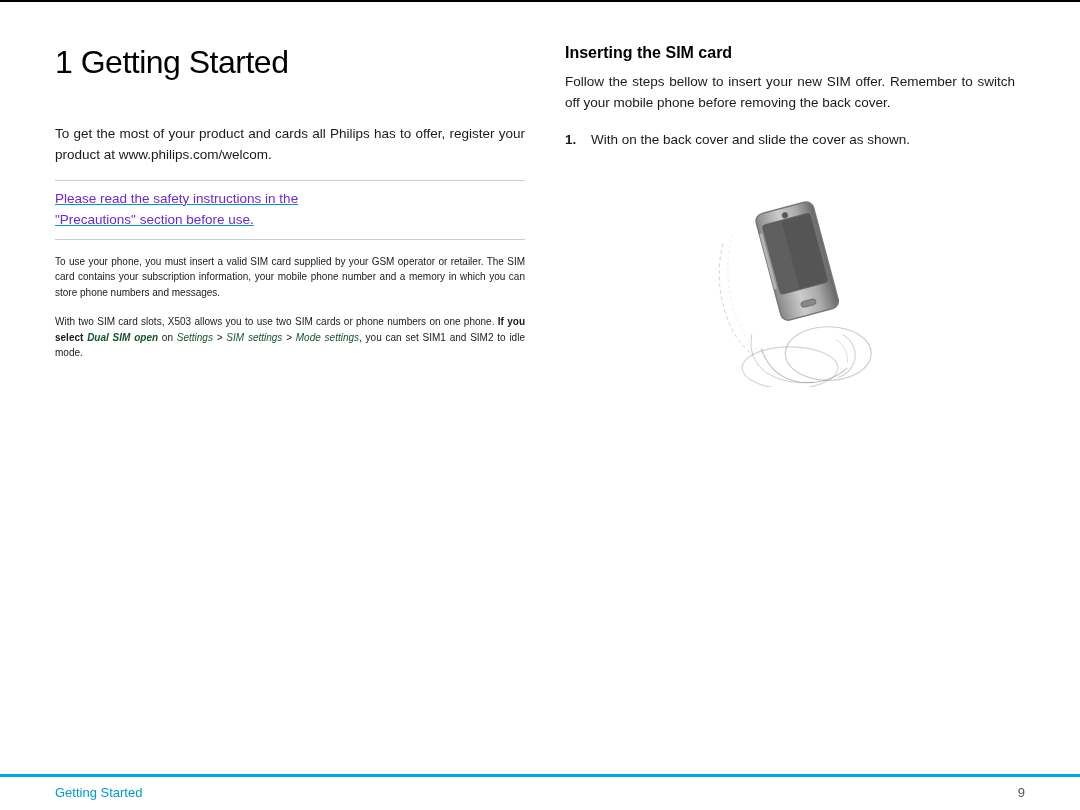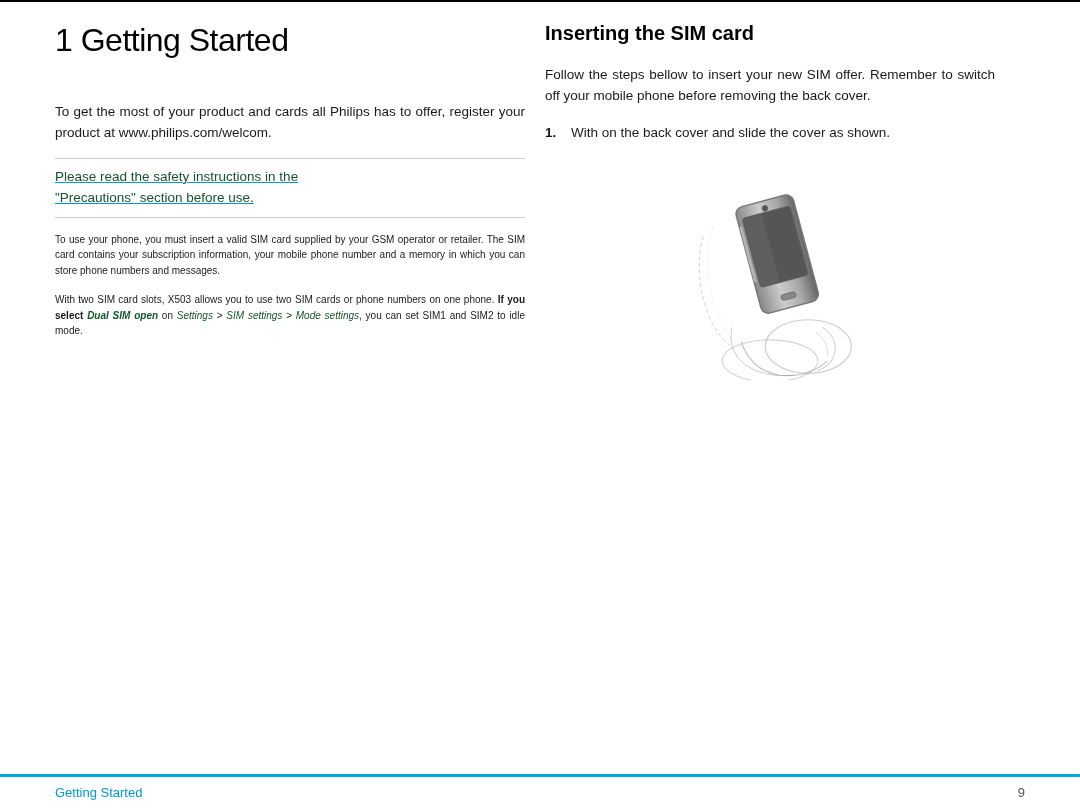--- a/index.html
+++ b/index.html
@@ -30,22 +30,22 @@
     .top-rule {
       width: 100%;
       height: 2px;
       background: #000;
       margin-bottom: 0;
     }
 
     .content-area {
       display: flex;
       flex: 1;
-      padding: 20px 55px 20px 55px;
-      gap: 20px;
+      padding: 42px 55px 20px 55px;
+      gap: 40px;
     }
 
     
     .left-column {
       flex: 1;
       max-width: 470px;
     }
 
     .chapter-title {
       font-size: 32px;
@@ -67,21 +67,21 @@
     .divider-rule {
       width: 100%;
       height: 1px;
       background: #ccc;
       margin: 10px 0 8px 0;
     }
 
     .notice-text {
       font-size: 13.5px;
       line-height: 1.55;
-      color: #14532d;
+      color: #6d28d9;
       text-align: justify;
       text-decoration: underline;
       text-decoration-color: #0099cc;
       margin-bottom: 0;
     }
 
     .divider-rule-bottom {
       width: 100%;
       height: 1px;
       background: #ccc;
@@ -102,24 +102,24 @@
     }
 
     
     .right-column {
       flex: 1;
       max-width: 450px;
       padding-top: 0;
     }
 
     .section-title {
-      font-size: 20px;
+      font-size: 16px;
       font-weight: bold;
       color: #000;
-      margin-bottom: 20px;
+      margin-bottom: 10px;
     }
 
     .section-body {
       font-size: 13.5px;
       line-height: 1.55;
       color: #1a1a1a;
       text-align: justify;
       margin-bottom: 16px;
     }
 

